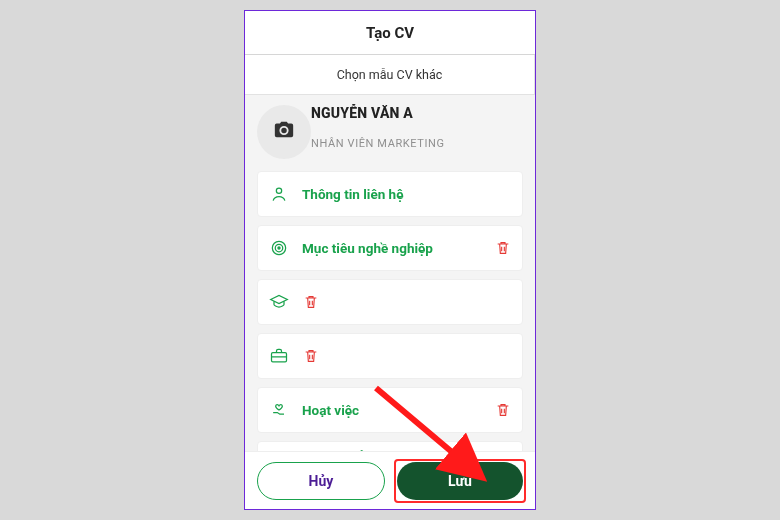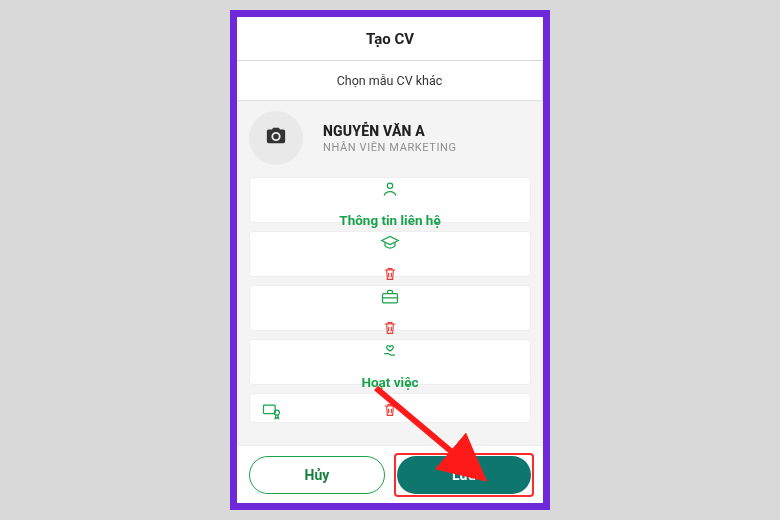--- a/index.html
+++ b/index.html
@@ -8,24 +8,24 @@
     height: 520px;
     background: #d9d9d9;
     display: flex;
     align-items: center;
     justify-content: center;
     font-family: -apple-system, BlinkMacSystemFont, "Segoe UI", Roboto, Arial, sans-serif;
     position: relative;
     overflow: hidden;
   }
   .phone {
-    width: 320px;
+    width: 292px;
     height: 500px;
     background: #fff;
-    border: 7px solid #6d28d9;
+    border: 1px solid #6d28d9;
     display: flex;
     flex-direction: column;
     position: relative;
   }
   .titlebar {
     height: 44px;
     display: flex;
     align-items: center;
     justify-content: center;
     border-bottom: 1px solid #d6d6d6;
@@ -49,48 +49,47 @@
   }
   .tab:first-child { border-right: 1px solid #e2e2e2; }
   .scroll {
     flex: 1;
     background: #f4f4f4;
     overflow: hidden;
     padding: 10px 12px 0 12px;
   }
   .profile {
     display: flex;
-    align-items: center;
+    align-items: flex-start;
     margin-bottom: 12px;
-    gap: 20px;
+    gap: 0;
   }
   .avatar {
     width: 54px;
     height: 54px;
     border-radius: 50%;
     background: #e9e9e9;
     display: flex;
     align-items: center;
     justify-content: center;
   }
   .avatar svg { width: 22px; height: 22px; }
   .name { font-weight: 800; font-size: 14px; color: #222; letter-spacing: .2px; }
-  .job  { font-size: 11px; color: #8f8f8f; letter-spacing: .6px; margin-top: 2px; }
+  .job  { font-size: 11px; color: #8f8f8f; letter-spacing: .6px; margin-top: 16px; }
 
   .section {
     height: 46px;
     background: #fff;
     border: 1px solid #eee;
     border-radius: 4px;
     margin-bottom: 8px;
     display: flex;
     align-items: center;
     padding: 0 10px;
     gap: 12px;
-    flex-direction: column;
   }
   .section.cut { height: 30px; margin-bottom: 0; overflow: hidden; align-items: flex-start; padding-top:6px;}
   .sec-icon {
     width: 22px;
     height: 22px;
     color: #19a24c;
     display:flex;align-items:center;justify-content:center;
     flex-shrink: 0;
   }
   .sec-icon svg { width: 20px; height: 20px; stroke: #19a24c; fill: none; stroke-width:1.5; }
@@ -118,25 +117,25 @@
   .btn {
     flex: 1;
     height: 38px;
     border-radius: 20px;
     display:flex;align-items:center;justify-content:center;
     font-weight: 700;
     font-size: 14px;
   }
   .btn-cancel {
     border: 1.5px solid #19a24c;
-    color: #15803d;
+    color: #4c1d95;
     background: #fff;
   }
   .btn-save {
-    background: #0f766e;
+    background: #14532d;
     color: #fff;
     position: relative;
   }
   .highlight {
     position:absolute; inset:-3px;
     border: 2px solid #ff2a2a;
     border-radius: 4px;
     pointer-events:none;
   }
   
@@ -181,20 +180,35 @@
     <div class="section">
       <span class="sec-icon">
         <svg viewBox="0 0 24 24">
             <circle cx="12" cy="8" r="3.2"></circle>
             <path d="M5 20c1-4 5-5 7-5s6 1 7 5"></path>
           </svg>
       </span>
       <span class="sec-label">Thông tin liên hệ</span>
     </div>
 
+    <div class="section">
+      <span class="sec-icon">
+        <svg viewBox="0 0 24 24">
+            <circle cx="12" cy="12" r="8"></circle>
+            <circle cx="12" cy="12" r="4.5"></circle>
+            <circle cx="12" cy="12" r="1.3" fill="#19a24c"></circle>
+          </svg>
+      </span>
+      <span class="sec-label">Mục tiêu nghề nghiệp</span>
+      <span class="del-icon">
+        <svg viewBox="0 0 24 24">
+            <path d="M4 6h16M9 6V4h6v2M7 6l1 14h8l1-14M10 10v7M14 10v7"></path>
+          </svg>
+      </span>
+    </div>
 
     <div class="section">
       <span class="sec-icon">
         <svg viewBox="0 0 24 24">
             <path d="M2 9l10-5 10 5-10 5L2 9z"></path>
             <path d="M6 11v4c0 1 3 3 6 3s6-2 6-3v-4"></path>
           </svg>
       </span>
       <span class="del-icon">
         <svg viewBox="0 0 24 24">

